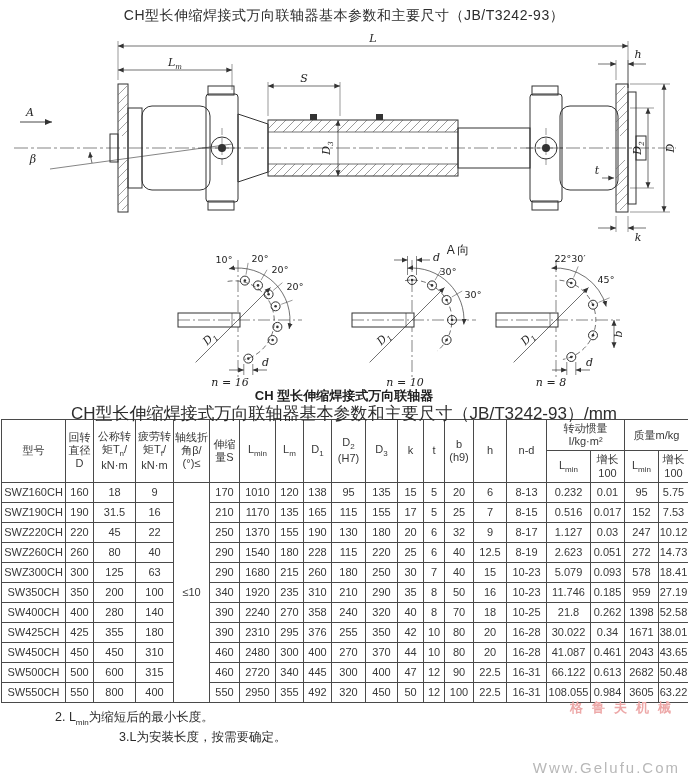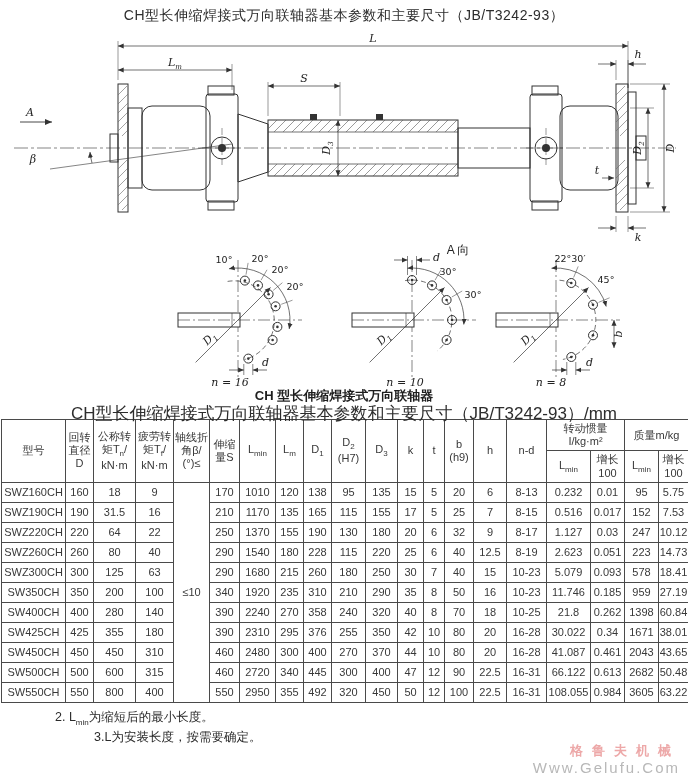--- a/index.html
+++ b/index.html
@@ -12,24 +12,24 @@
   .cap{font:bold 13px "Liberation Sans",sans-serif;fill:#1e1e1e;}
   .tbl-title{text-align:center;font-size:17px;height:17px;color:#2d2d2d;}
   table{border-collapse:collapse;table-layout:fixed;width:686px;margin:0 1px;}
   th,td{border:1px solid #4a4a4a;font-size:11px;font-weight:normal;text-align:center;vertical-align:middle;padding:0;color:#383838;overflow:hidden;}
   tbody td{height:19px;}
   thead th{line-height:1.2;padding:2px 0;}
   sub{font-size:8px;}
   .notes{font-size:12.5px;margin-top:5px;color:#2b2b2b;}
   .note-line{margin-left:100px;line-height:1.5;}
   .note-line.i1{margin-left:55px;}
-  .note-line.i2{margin-left:94px;}
+  .note-line.i2{margin-left:119px;}
   .watermark{position:absolute;right:8px;bottom:4px;text-align:center;line-height:1.2;}
   .wm-brand{color:#eda8a8;font-size:13px;letter-spacing:9px;font-weight:bold;font-family:"Liberation Serif",serif;text-align:right;}
-  .wm-url{color:#b8b8b8;font-size:15px;letter-spacing:2px;}
+  .wm-url{color:#b8b8b8;font-size:15px;letter-spacing:2px;margin-top:43px;}
 </style>
 </head>
 <body>
 
 <div class="page-title">CH型长伸缩焊接式万向联轴器基本参数和主要尺寸（JB/T3242-93）</div>
 
 <svg width="688" height="372" viewBox="0 0 688 372">
   <defs>
     <marker id="arr" viewBox="0 0 10 10" refX="9" refY="5" markerWidth="9" markerHeight="9" orient="auto-start-reverse">
       <path d="M0,1 L9,5 L0,9 z" fill="#333"></path>
@@ -445,21 +445,21 @@
         <td>7</td>
         <td>8-15</td>
         <td>0.516</td>
         <td>0.017</td>
         <td>152</td>
         <td>7.53</td>
       </tr>
       <tr>
         <td>SWZ220CH</td>
         <td>220</td>
-        <td>64</td>
+        <td>45</td>
         <td>22</td>
         <td>250</td>
         <td>1370</td>
         <td>155</td>
         <td>190</td>
         <td>130</td>
         <td>180</td>
         <td>20</td>
         <td>6</td>
         <td>32</td>
@@ -481,21 +481,21 @@
         <td>228</td>
         <td>115</td>
         <td>220</td>
         <td>25</td>
         <td>6</td>
         <td>40</td>
         <td>12.5</td>
         <td>8-19</td>
         <td>2.623</td>
         <td>0.051</td>
-        <td>223</td>
+        <td>272</td>
         <td>14.73</td>
       </tr>
       <tr>
         <td>SWZ300CH</td>
         <td>300</td>
         <td>125</td>
         <td>63</td>
         <td>290</td>
         <td>1680</td>
         <td>215</td>
@@ -545,21 +545,21 @@
         <td>240</td>
         <td>320</td>
         <td>40</td>
         <td>8</td>
         <td>70</td>
         <td>18</td>
         <td>10-25</td>
         <td>21.8</td>
         <td>0.262</td>
         <td>1398</td>
-        <td>60.84</td>
+        <td>52.58</td>
       </tr>
       <tr>
         <td>SW425CH</td>
         <td>425</td>
         <td>355</td>
         <td>180</td>
         <td>390</td>
         <td>2310</td>
         <td>295</td>
         <td>376</td>

